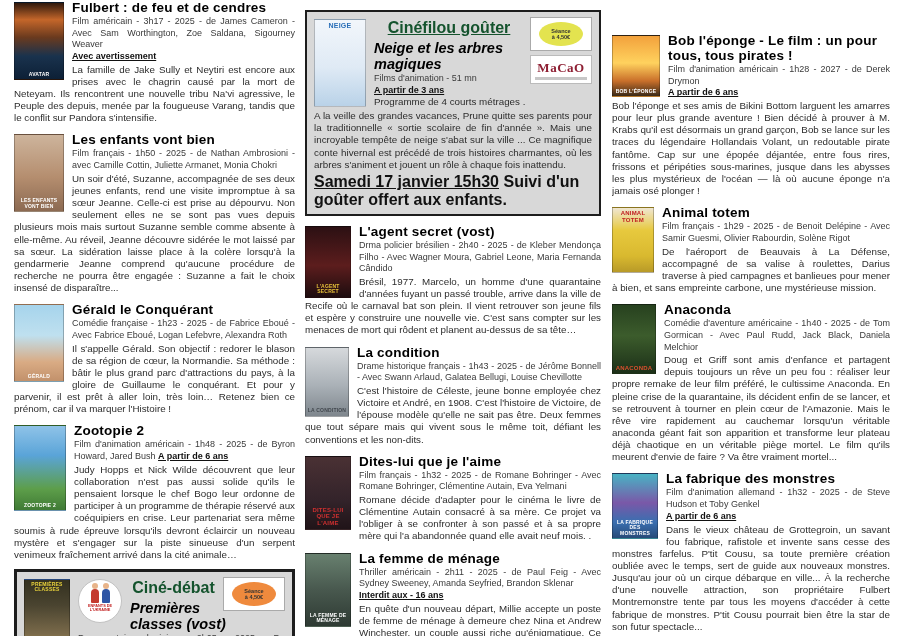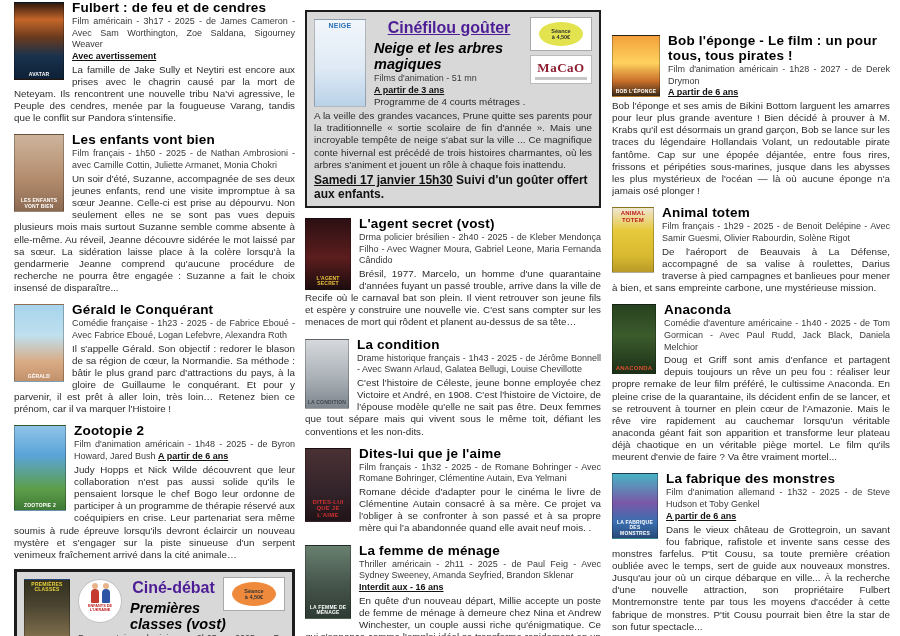--- a/index.html
+++ b/index.html
@@ -16,21 +16,21 @@
           border:1px solid rgba(0,0,0,.25);box-sizing:border-box;}
   .plabel{font-size:5px;font-weight:bold;color:#fff;text-align:center;
           line-height:1.1;padding:2px 1px;text-transform:uppercase;letter-spacing:.2px;}
   .ftitle{margin:0 0 1px 0;font-size:13.5px;font-weight:bold;color:#000;letter-spacing:.2px;}
   .meta{margin:0;font-size:9px;line-height:1.3;color:#3a3a3a;text-align:justify;}
   .tag{margin:0;font-size:9px;line-height:1.3;}
   .bu{font-weight:bold;text-decoration:underline;color:#111;}
   .desc{margin:1px 0 0 0;font-size:9.8px;line-height:1.24;text-align:justify;color:#2d2d2d;}
   .eventbox{background:#d8d8d8;border:2px solid #1d1d1d;padding:5px 7px;box-sizing:border-box;}
   #cinedebat-box{border-width:3px;margin-top:4px;}
-  .boxhead{font-size:16px;font-weight:bold;color:#4c1d95;text-align:center;margin:2px 0 3px 0;}
+  .boxhead{font-size:16px;font-weight:bold;color:#14532d;text-align:center;margin:2px 0 3px 0;}
   .boxhead.u{text-decoration:underline;}
   .btitle{font-size:14.5px;font-weight:bold;color:#000;margin:2px 0 1px 0;font-style:italic;}
   .badgecol{float:right;width:62px;margin-left:6px;}
   .badge{background:#fff;border:1px solid #aaa;height:32px;display:flex;align-items:center;
          justify-content:center;margin-bottom:4px;}
   .bubble{width:44px;height:24px;border-radius:50%;display:flex;flex-direction:column;
           align-items:center;justify-content:center;position:relative;}
   .bubble span{font-size:5.5px;font-weight:bold;color:#333;line-height:1.15;}
   .bubble:after{content:"";position:absolute;left:5px;bottom:-4px;width:0;height:0;
           border-left:7px solid transparent;border-top:6px solid inherit;}
@@ -41,21 +41,21 @@
   .logo-circle{float:left;width:42px;height:42px;border-radius:50%;background:#fff;
           border:1px solid #c2c2c2;margin:2px 8px 2px 0;display:flex;flex-direction:column;
           align-items:center;justify-content:center;}
   .kids{display:flex;gap:3px;margin-bottom:1px;}
   .kid{width:8px;height:14px;border-radius:4px 4px 1px 1px;position:relative;}
   .kid:before{content:"";position:absolute;top:-6px;left:1px;width:6px;height:6px;
           border-radius:50%;background:#e8b48a;}
   .kid.red{background:#c43a2e;} .kid.blue{background:#2e55a5;}
   .logo-label{font-size:3.8px;font-weight:bold;color:#c22020;text-align:center;line-height:1.1;
           text-transform:uppercase;}
-  .footline{margin:2px 0 0 0;font-size:12px;color:#111;}
+  .footline{margin:2px 0 0 0;font-size:16px;color:#111;}
   .footline .date{font-weight:bold;text-decoration:underline;}
   .footline .rest{font-weight:bold;}
   
   .p-avatar{background:linear-gradient(180deg,#30190d 0%,#c4662a 22%,#6b3a1e 45%,#19324d 70%,#0d2036 100%);}
   .p-enfants{background:linear-gradient(180deg,#cdb49c 0%,#b58e6f 55%,#8c6a52 100%);}
   .p-gerald{background:linear-gradient(180deg,#a6d4ec 0%,#bfe0ef 40%,#d9ab84 75%,#c2916b 100%);}
   .p-zootopie{width:52px;height:86px;background:linear-gradient(180deg,#8fc3e8 0%,#5aa4d8 35%,#5d9e4a 75%,#3f7a35 100%);}
   .p-premieres{width:46px;height:92px;background:linear-gradient(180deg,#33301f 0%,#4a4430 28%,#7a6a4a 60%,#caa84e 85%,#2e5ca8 100%);display:flex;align-items:flex-start;}
   .p-premieres .plabel{color:#e9d23c;}
   .p-neige{width:52px;height:88px;background:linear-gradient(180deg,#f2f6fb 0%,#dfeaf5 55%,#b9d2e8 100%);align-items:flex-start;}
@@ -80,21 +80,21 @@
 
 <div class="col" id="col-left">
 
   <div class="film">
     <div class="poster p-avatar">
       <span class="plabel">Avatar</span>
     </div>
     <h3 class="ftitle">Fulbert : de feu et de cendres</h3>
     <p class="meta">Film américain - 3h17 - 2025 - de James Cameron - Avec Sam Worthington, Zoe Saldana, Sigourney Weaver</p>
     <p class="tag"><span class="bu">Avec avertissement</span></p>
-    <p class="desc">La famille de Jake Sully et Neytiri est encore aux prises avec le chagrin causé par la mort de Neteyam. Ils rencontrent une nouvelle tribu Na'vi agressive, le Peuple des cendres, menée par la fougueuse Varang, tandis que le conflit sur Pandora s'intensifie.</p>
+    <p class="desc">La famille de Jake Sully et Neytiri est encore aux prises avec le chagrin causé par la mort de Neteyam. Ils rencontrent une nouvelle tribu Na'vi agressive, le Peuple des depuis, menée par la fougueuse Varang, tandis que le conflit sur Pandora s'intensifie.</p>
   </div>
 
   <div class="film">
     <div class="poster p-enfants">
       <span class="plabel">Les enfants vont bien</span>
     </div>
     <h3 class="ftitle">Les enfants vont bien</h3>
     <p class="meta">Film français - 1h50 - 2025 - de Nathan Ambrosioni - avec Camille Cottin, Juliette Armanet, Monia Chokri</p>
     <p class="desc">Un soir d'été, Suzanne, accompagnée de ses deux jeunes enfants, rend une visite impromptue à sa sœur Jeanne. Celle-ci est prise au dépourvu. Non seulement elles ne se sont pas vues depuis plusieurs mois mais surtout Suzanne semble comme absente à elle-même. Au réveil, Jeanne découvre sidérée le mot laissé par sa sœur. La sidération laisse place à la colère lorsqu'à la gendarmerie Jeanne comprend qu'aucune procédure de recherche ne pourra être engagée : Suzanne a fait le choix insensé de disparaître...</p>
   </div>

